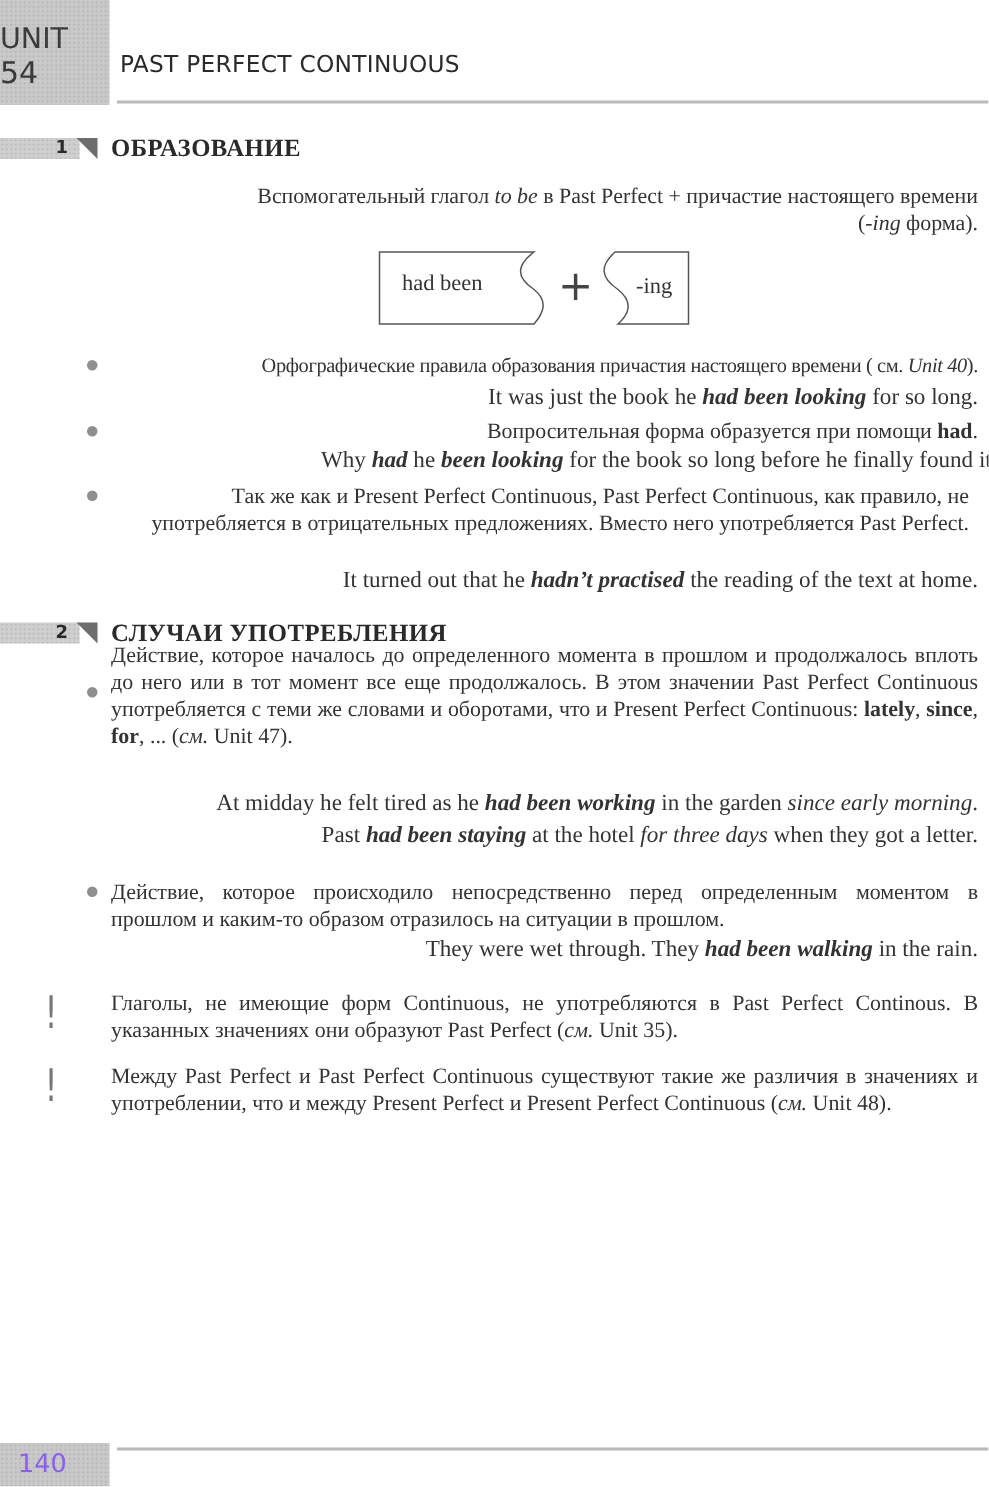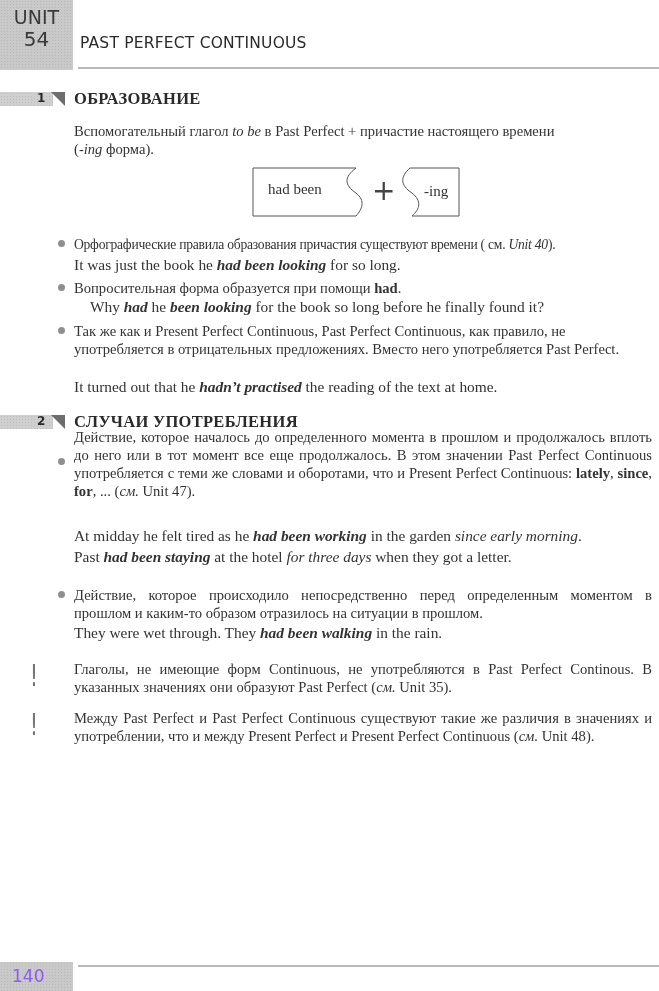--- a/index.html
+++ b/index.html
@@ -7,22 +7,22 @@
       width: 659px; height: 991px; position: relative; overflow: hidden;
       font-family: "Liberation Serif", "DejaVu Serif", serif;
       color: #2e2e2e;
     }
     .unit-box {
       position: absolute; left: 0; top: 0; width: 73px; height: 70px;
       background: #c9c9c9;
       background-image: radial-gradient(#b8b8b8 0.6px, transparent 0.8px);
       background-size: 3px 3px;
       font-family: "DejaVu Sans", sans-serif; color: #3a3a3a;
-      text-align: center; font-size: 19px; line-height: 22px;
-      padding-top: 6px; box-sizing: border-box;
+      font-size: 19px; line-height: 22px;
+      padding-top: 15px; box-sizing: border-box;
     }
     .unit-box .n { font-size: 20px; }
     .unit-title {
       position: absolute; left: 80px; top: 34px;
       font-family: "DejaVu Sans", sans-serif; font-size: 15.5px;
       color: #2a2a2a; letter-spacing: 0.2px;
     }
     .hr {
       position: absolute; height: 2px; background: #b9b9b9;
     }
@@ -46,21 +46,21 @@
       border-top: 14px solid #6d6d6d; border-left: 14px solid transparent;
     }
     .sec-title {
       position: absolute; left: 74px; top: -1px; white-space: nowrap;
       font-family: Liberation Serif, serif; font-weight: bold;
       font-size: 16.5px; color: #2a2a2a; letter-spacing: 0.3px;
     }
 
     .para {
       position: absolute; left: 74px; width: 578px;
-      font-size: 14.6px; line-height: 18px; color: #333;
+      font-size: 14.6px; line-height: 18px; color: #333; text-align: right;
     }
     .para.just { text-align: justify; }
     .ex { font-size: 15.4px; }
     .bullet {
       position: absolute; left: 58px; width: 7px; height: 7px;
       border-radius: 50%; background: #8f8f8f;
     }
     .excl {
       position: absolute; left: 28px;
       font-family: "DejaVu Sans", sans-serif; font-size: 30px;
@@ -117,21 +117,21 @@
     <path d="M1 1 H104 C92 10, 92 18, 104 26 C114 34, 110 42, 104 49 H1 Z" fill="#fff" stroke="#555" stroke-width="1"></path>
     <path d="M158 1 H207 V49 H160 C168 42, 170 34, 160 26 C148 18, 148 10, 158 1 Z" fill="#fff" stroke="#555" stroke-width="1"></path>
   </svg>
   <span class="f-text" style="left:16px; top:14px;">had been</span>
   <span class="f-text" style="left:120px; top:7px; font-size:28px; font-family:'DejaVu Sans',sans-serif; color:#444;">+</span>
   <span class="f-text" style="left:172px; top:16px;">-ing</span>
 </div>
 
 <div class="bullet" style="top:240px;"></div>
 <div class="para" style="top:235px;">
-  <span class="cond"><span>Орфографические правила образования причастия существуют времени ( см. </span><span class="i">Unit 40</span><span>).</span></span>
+  <span class="cond"><span>Орфографические правила образования причастия настоящего времени ( см. </span><span class="i">Unit 40</span><span>).</span></span>
 </div>
 <div class="para ex" style="top:256px;">
   <span>It was just the book he </span><span class="bi">had been looking</span><span> for so long.</span>
 </div>
 
 <div class="bullet" style="top:284px;"></div>
 <div class="para" style="top:279px;">
   <span>Вопросительная форма образуется при помощи </span><span class="b">had</span><span>.</span>
 </div>
 <div class="para ex" style="top:298px;margin-left:16px;">

